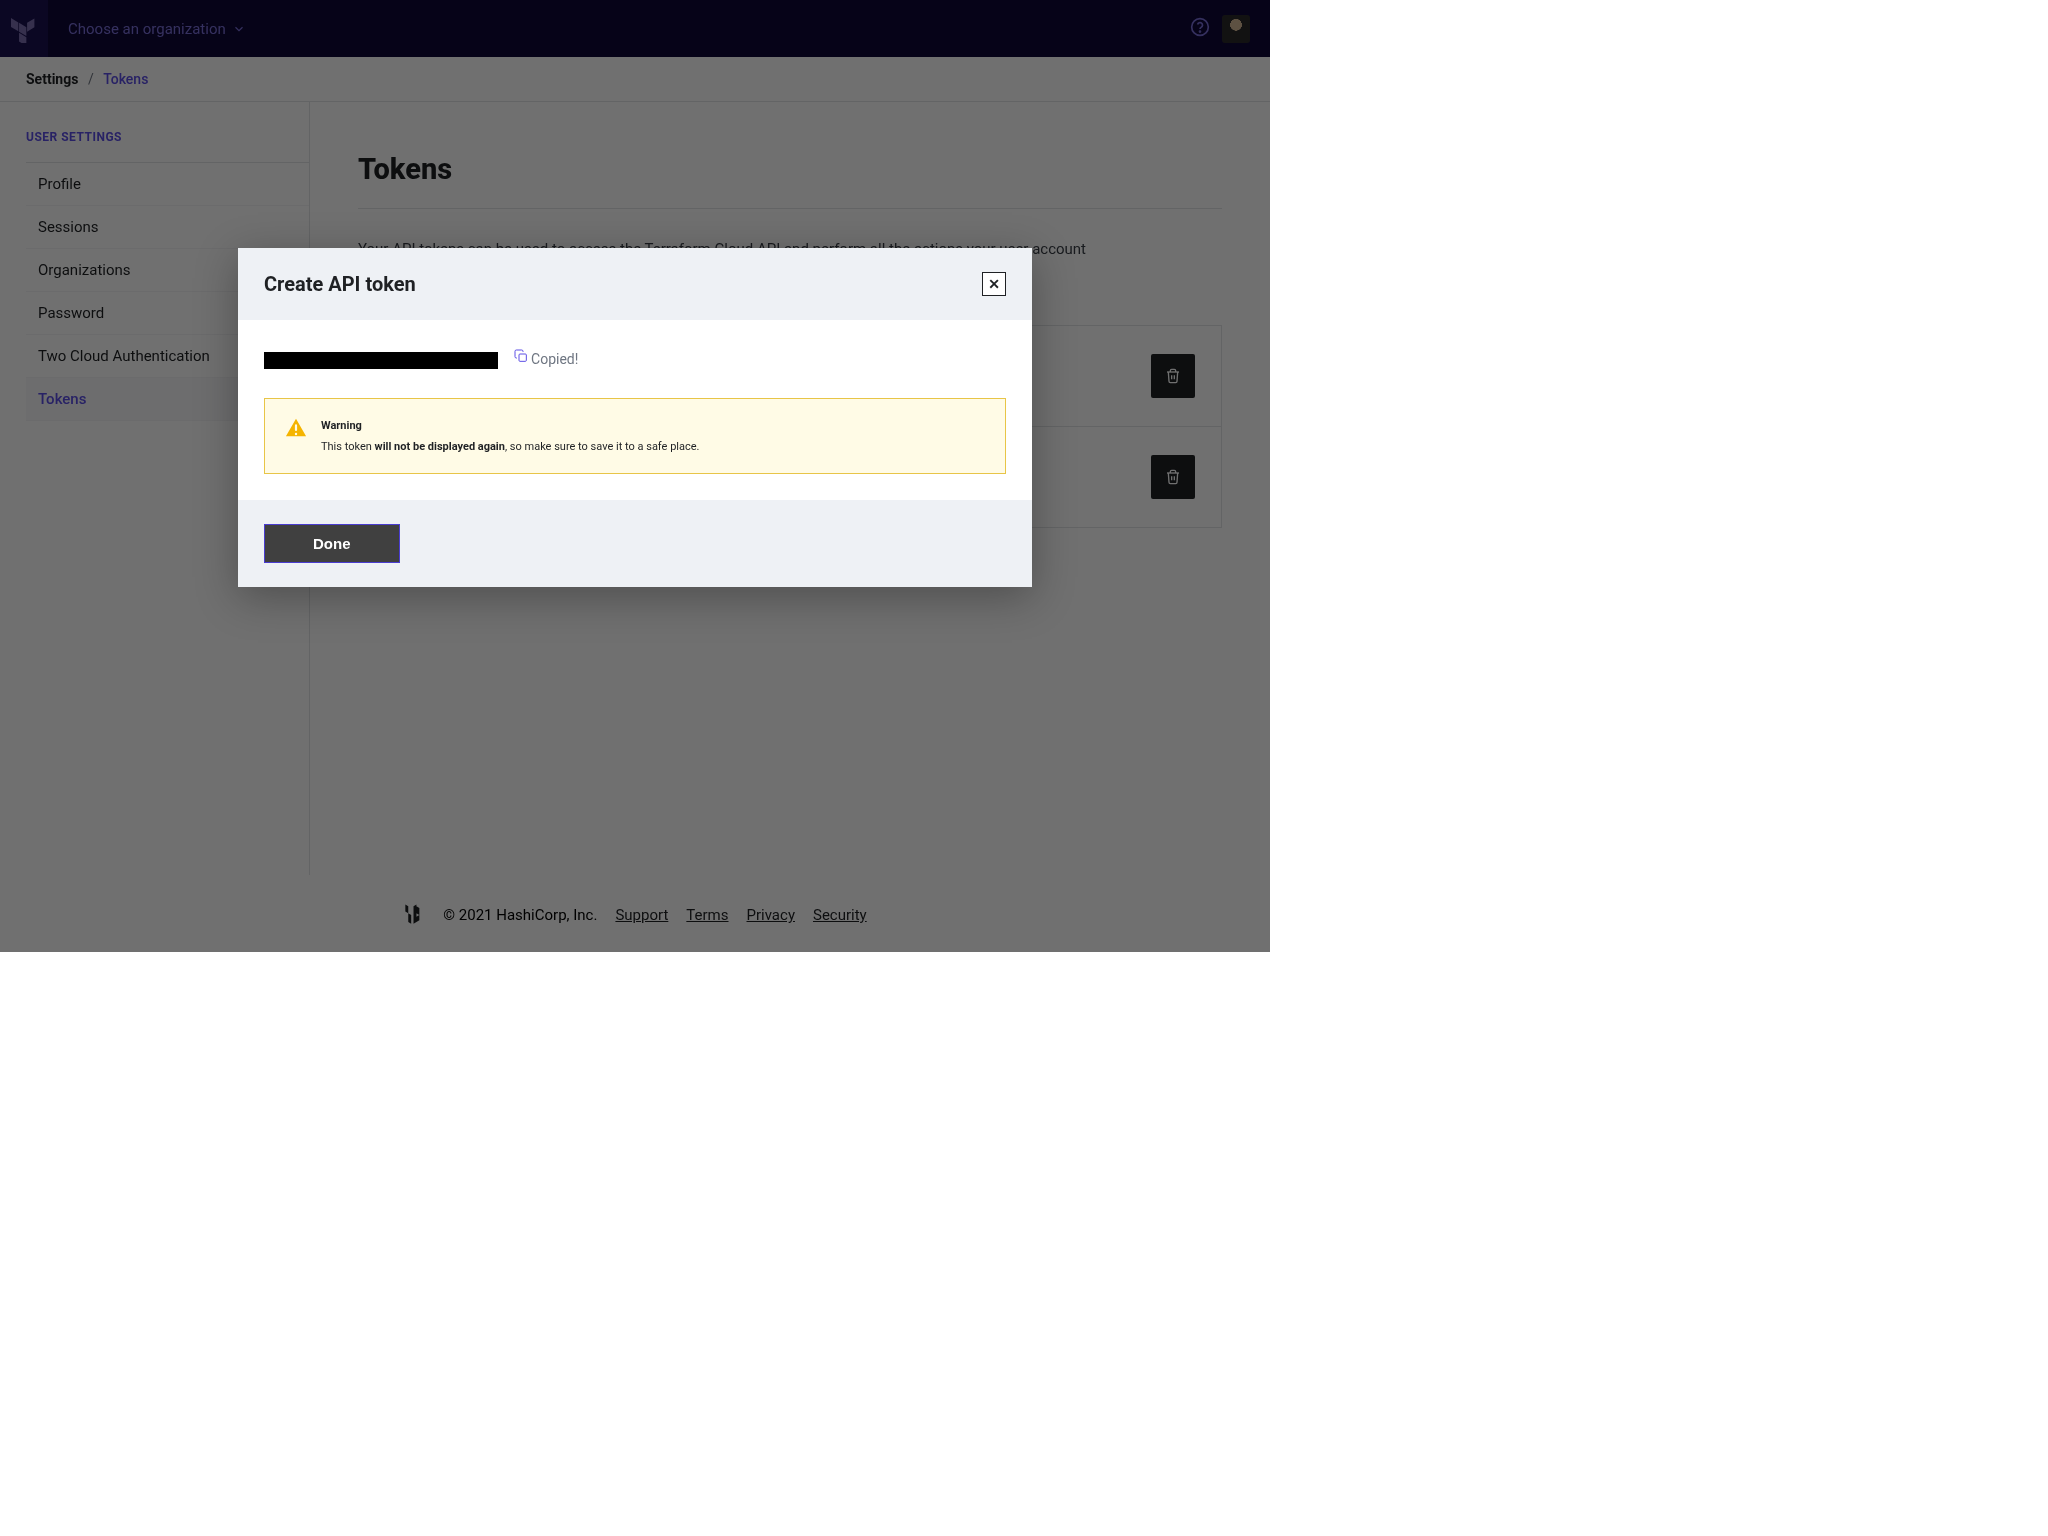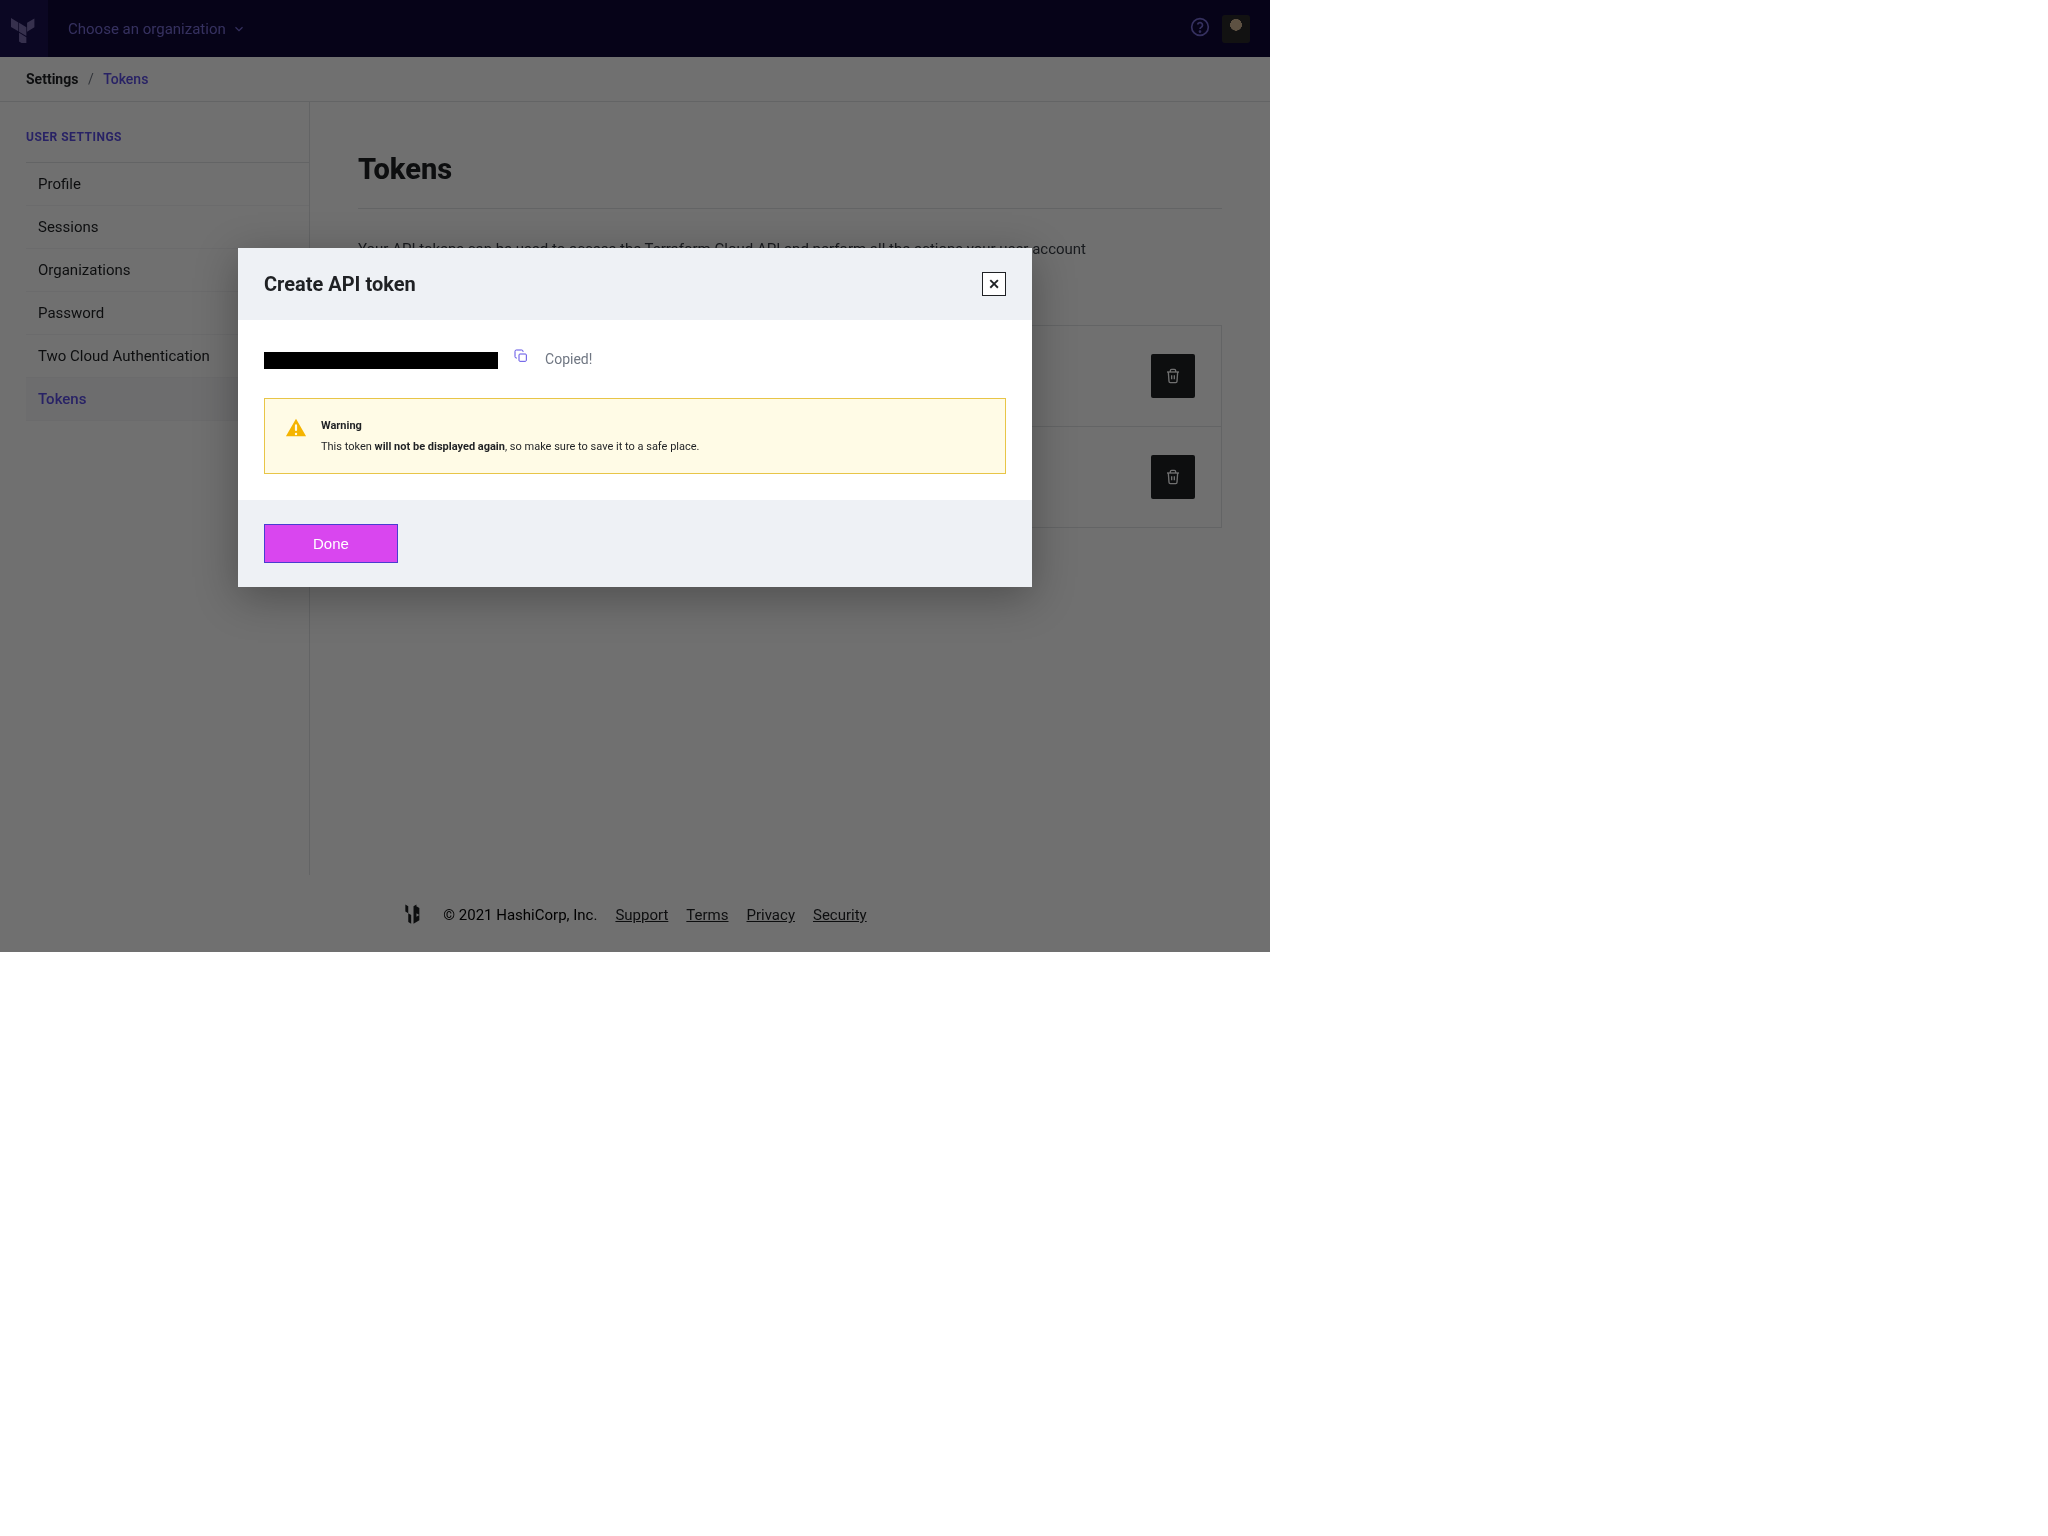--- a/index.html
+++ b/index.html
@@ -128,46 +128,46 @@
 .modal-desc { font-size: 15.5px; line-height: 1.65; color: #3a3f47; margin-bottom: 22px; }
 .token-display {
   font-family: "SFMono-Regular", Consolas, "Liberation Mono", Menlo, monospace;
   font-size: 15px;
   line-height: 1.55;
   word-break: break-all;
 }
 .token-display .visible { background: #eef1f5; }
 .token-display .redacted { background: #000; color: #000; }
 .token-row-display { display: block; }
-.copy-action { display: inline-flex; align-items: center; gap: 16px; margin-left: 6px; vertical-align: middle; }
+.copy-action { display: inline-flex; align-items: center; gap: 2px; margin-left: 6px; vertical-align: middle; }
 .copy-icon svg { width: 16px; height: 16px; stroke: #5c4ee5; fill: none; stroke-width: 1.5; }
 .copied-text { font-size: 14px; color: #6f7682; font-family: -apple-system, BlinkMacSystemFont, "Segoe UI", Roboto, sans-serif; }
 
 .warning-box {
   margin-top: 26px;
   border: 1px solid #e8c547;
   background: #fffbe6;
   padding: 18px 20px;
   display: flex;
   gap: 14px;
 }
 .warn-icon svg { width: 22px; height: 22px; fill: #f5b400; }
 .warn-content { font-size: 11px; line-height: 1.55; }
 .warn-title { font-weight: 700; margin-bottom: 4px; }
 
 .modal-footer {
   background: #eef1f5;
   padding: 24px 26px;
 }
 .done-btn {
-  background: #d946ef;
+  background: #404040;
   color: #fff;
   border: 1px solid #4a3dd0;
   font-size: 15px;
-  font-weight: 400;
+  font-weight: 700;
   padding: 10px 48px;
   cursor: pointer;
 }
 </style>
 </head>
 <body>
 
 <div class="topbar">
   <div class="logo-box">
     <svg viewBox="0 0 32 34">

